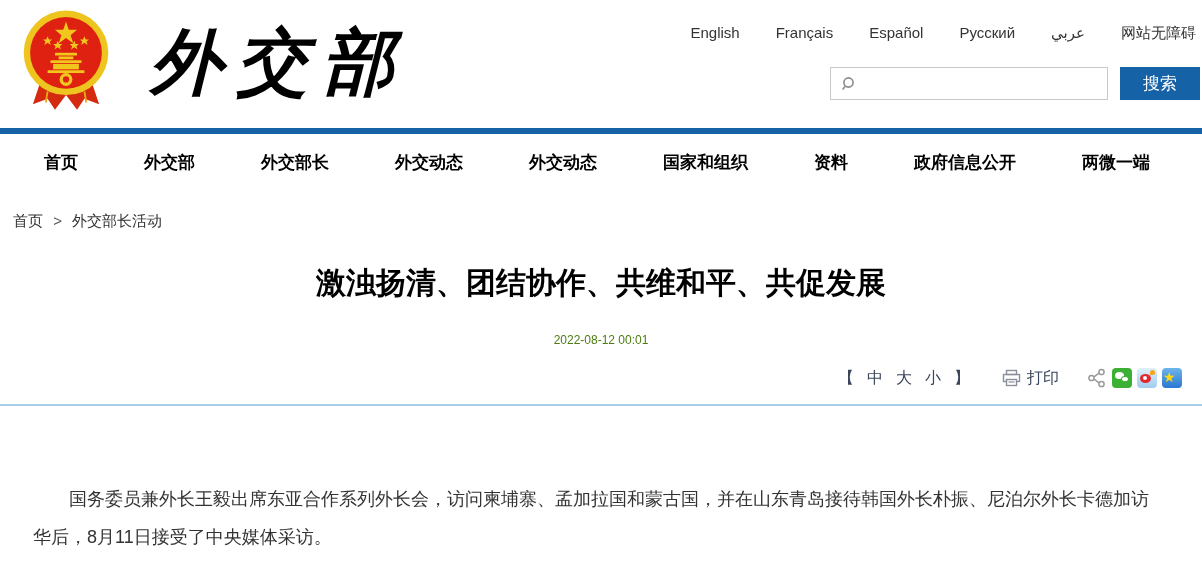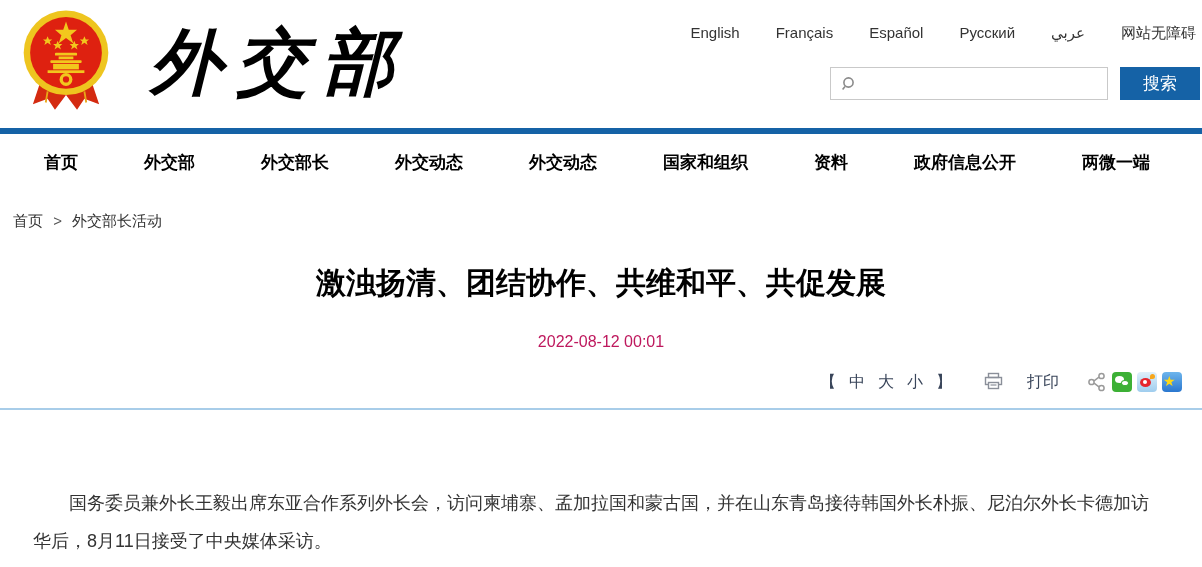--- a/index.html
+++ b/index.html
@@ -43,30 +43,30 @@
 
   
   .breadcrumb { margin:22px 0 0 13px; font-size:15px; color:#333; }
   .breadcrumb .crumb { cursor:pointer; }
   .breadcrumb .sep { margin:0 6px; color:#555; }
 
   
   .article-head { text-align:center; }
   .article-title { margin-top:30px; font-size:30px; font-weight:600; color:#000; line-height:44px; }
   .article-subtitle { margin-top:18px; font-size:18px; color:#333; }
-  .article-date { margin-top:28px; font-size:16px; color:#be185d; }
+  .article-date { margin-top:28px; font-size:12px; color:#4d7c0f; }
 
   
   .toolbar {
     margin-top:18px; display:flex; justify-content:flex-end; align-items:center;
     padding-right:20px; color:#39455a; font-size:16px; height:26px;
   }
   .fontsize-group { display:flex; align-items:center; gap:13px; }
   .fontsize-group .fs { cursor:pointer; }
-  .print-group { display:flex; align-items:flex-start; margin-left:32px; cursor:pointer;gap:18px; }
+  .print-group { display:flex; align-items:center; margin-left:32px; cursor:pointer; }
   .print-group svg { margin-right:6px; }
   .print-label { font-size:16px; color:#39455a; }
   .share-group { display:flex; align-items:center; margin-left:28px; gap:5px; }
   .share-group .sicon { width:20px; height:20px; cursor:pointer; display:block; }
   .badge { width:20px; height:20px; border-radius:4px; position:relative; cursor:pointer; }
   .badge-wechat { background:#3cb035; }
   .badge-wechat .b1 { position:absolute; left:3px; top:4px; width:9px; height:7px; background:#fff; border-radius:50%; }
   .badge-wechat .b2 { position:absolute; left:9px; top:8px; width:8px; height:6px; background:#fff; border-radius:50%; border:1px solid #3cb035; }
   .badge-weibo { background:linear-gradient(#dff0fb,#9fcdee); }
   .badge-weibo .eye { position:absolute; left:3px; top:6px; width:11px; height:9px; background:#e6262d; border-radius:50%; }

